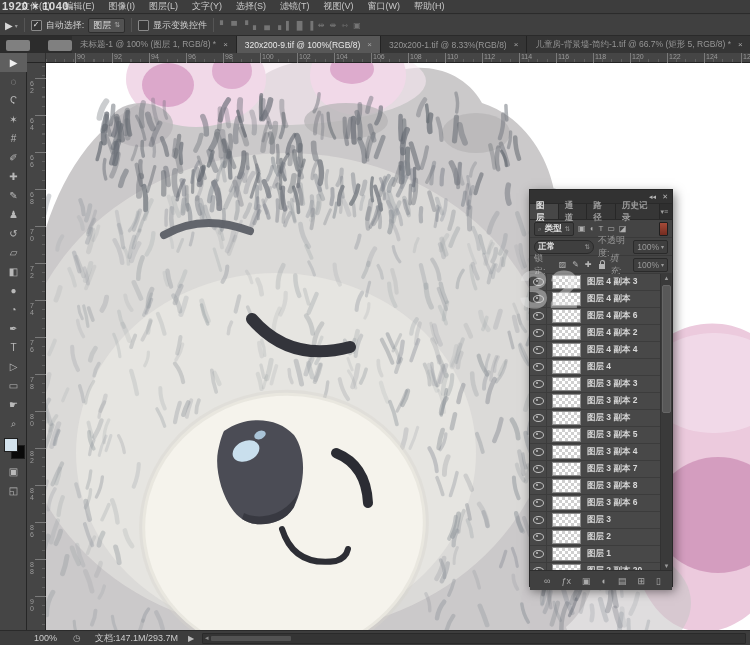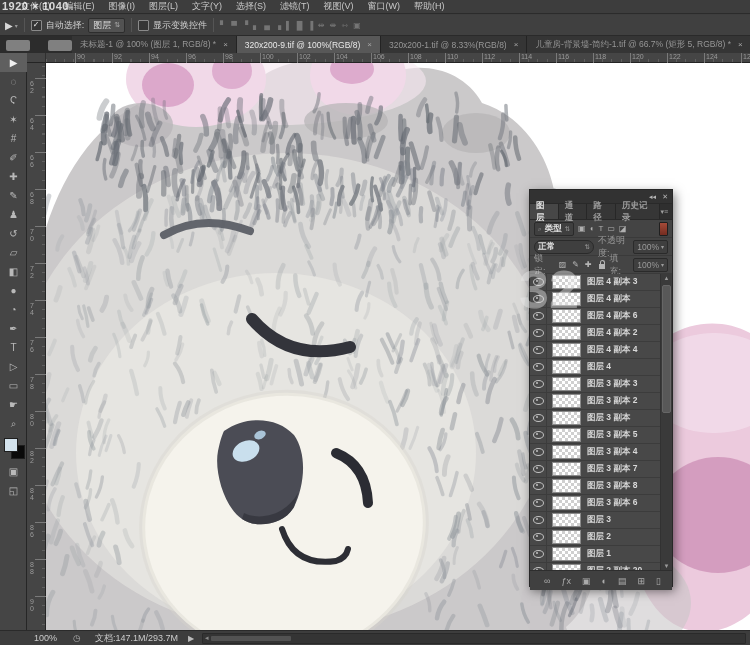--- a/index.html
+++ b/index.html
@@ -1193,21 +1193,21 @@
         <span>100%</span>
         <span style="font-size:6px;">▾</span>
       </span>
     </div>
     <div class="p-row">
       <span class="dim">锁定:</span>
       <span class="lockrow-icon">▨</span>
       <span class="lockrow-icon">✎</span>
       <span class="lockrow-icon">✚</span>
       <span class="locksym"></span>
-      <span class="dim" style="margin-left:auto;">填充:</span>
+      <span class="dim" style="margin-left:auto;font-style:italic;">填充:</span>
       <span class="valbox">
         <span>100%</span>
         <span style="font-size:6px;">▾</span>
       </span>
     </div>
     <div class="layer-list">
       <div style="margin-right:12px;">
 
       <div class="layer-row">
           <button class="eye-cell">

